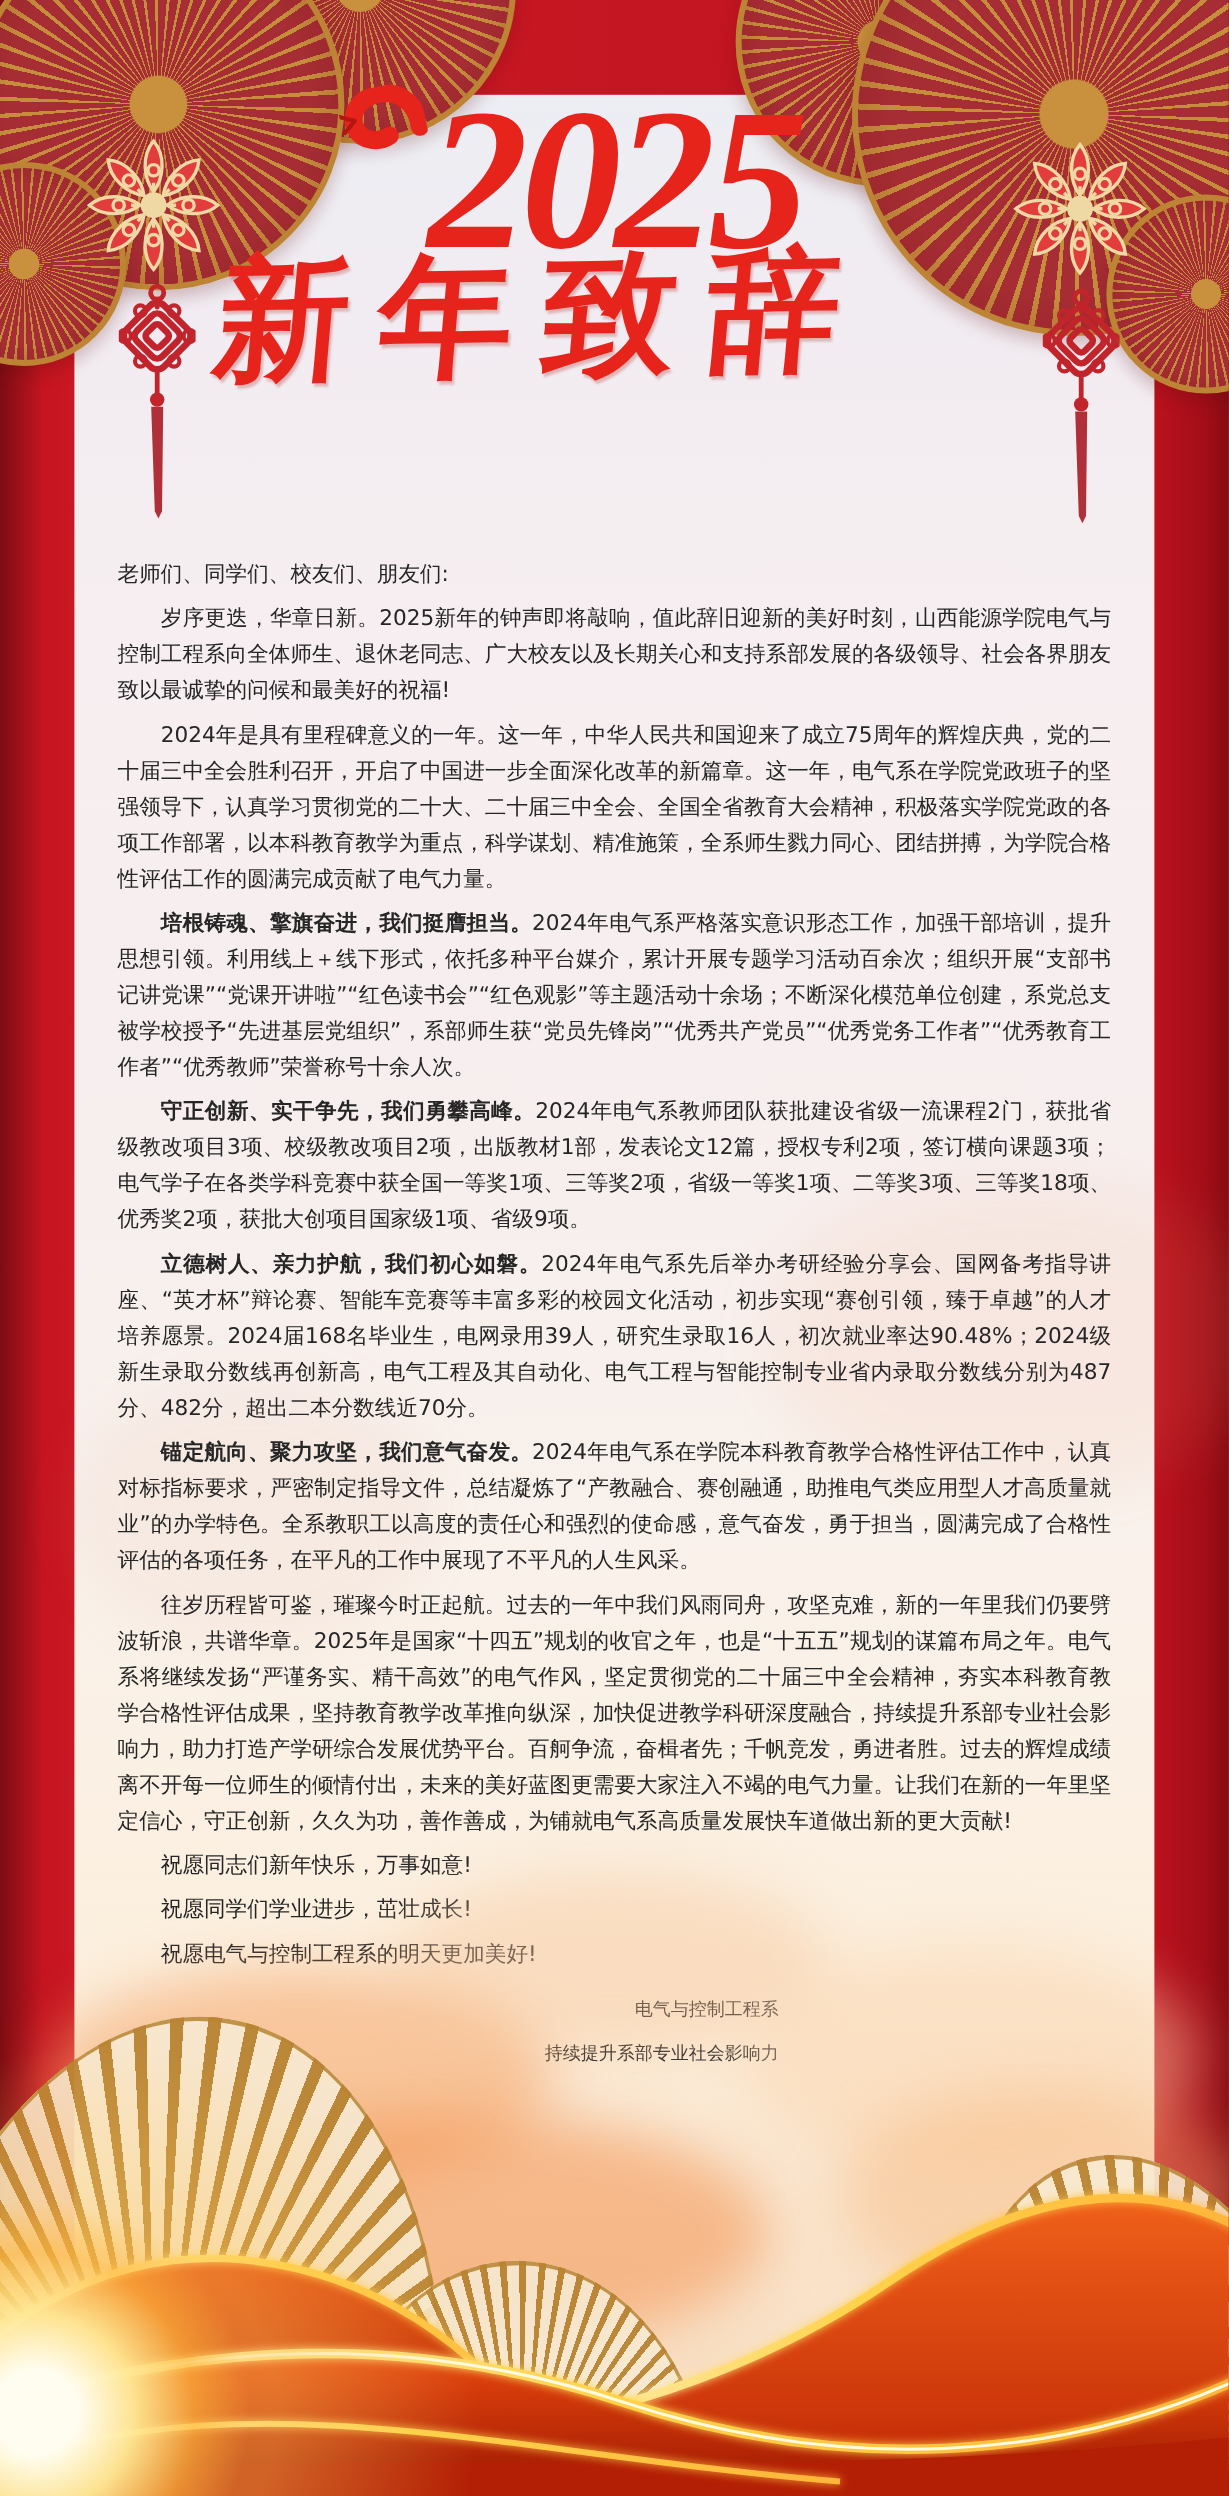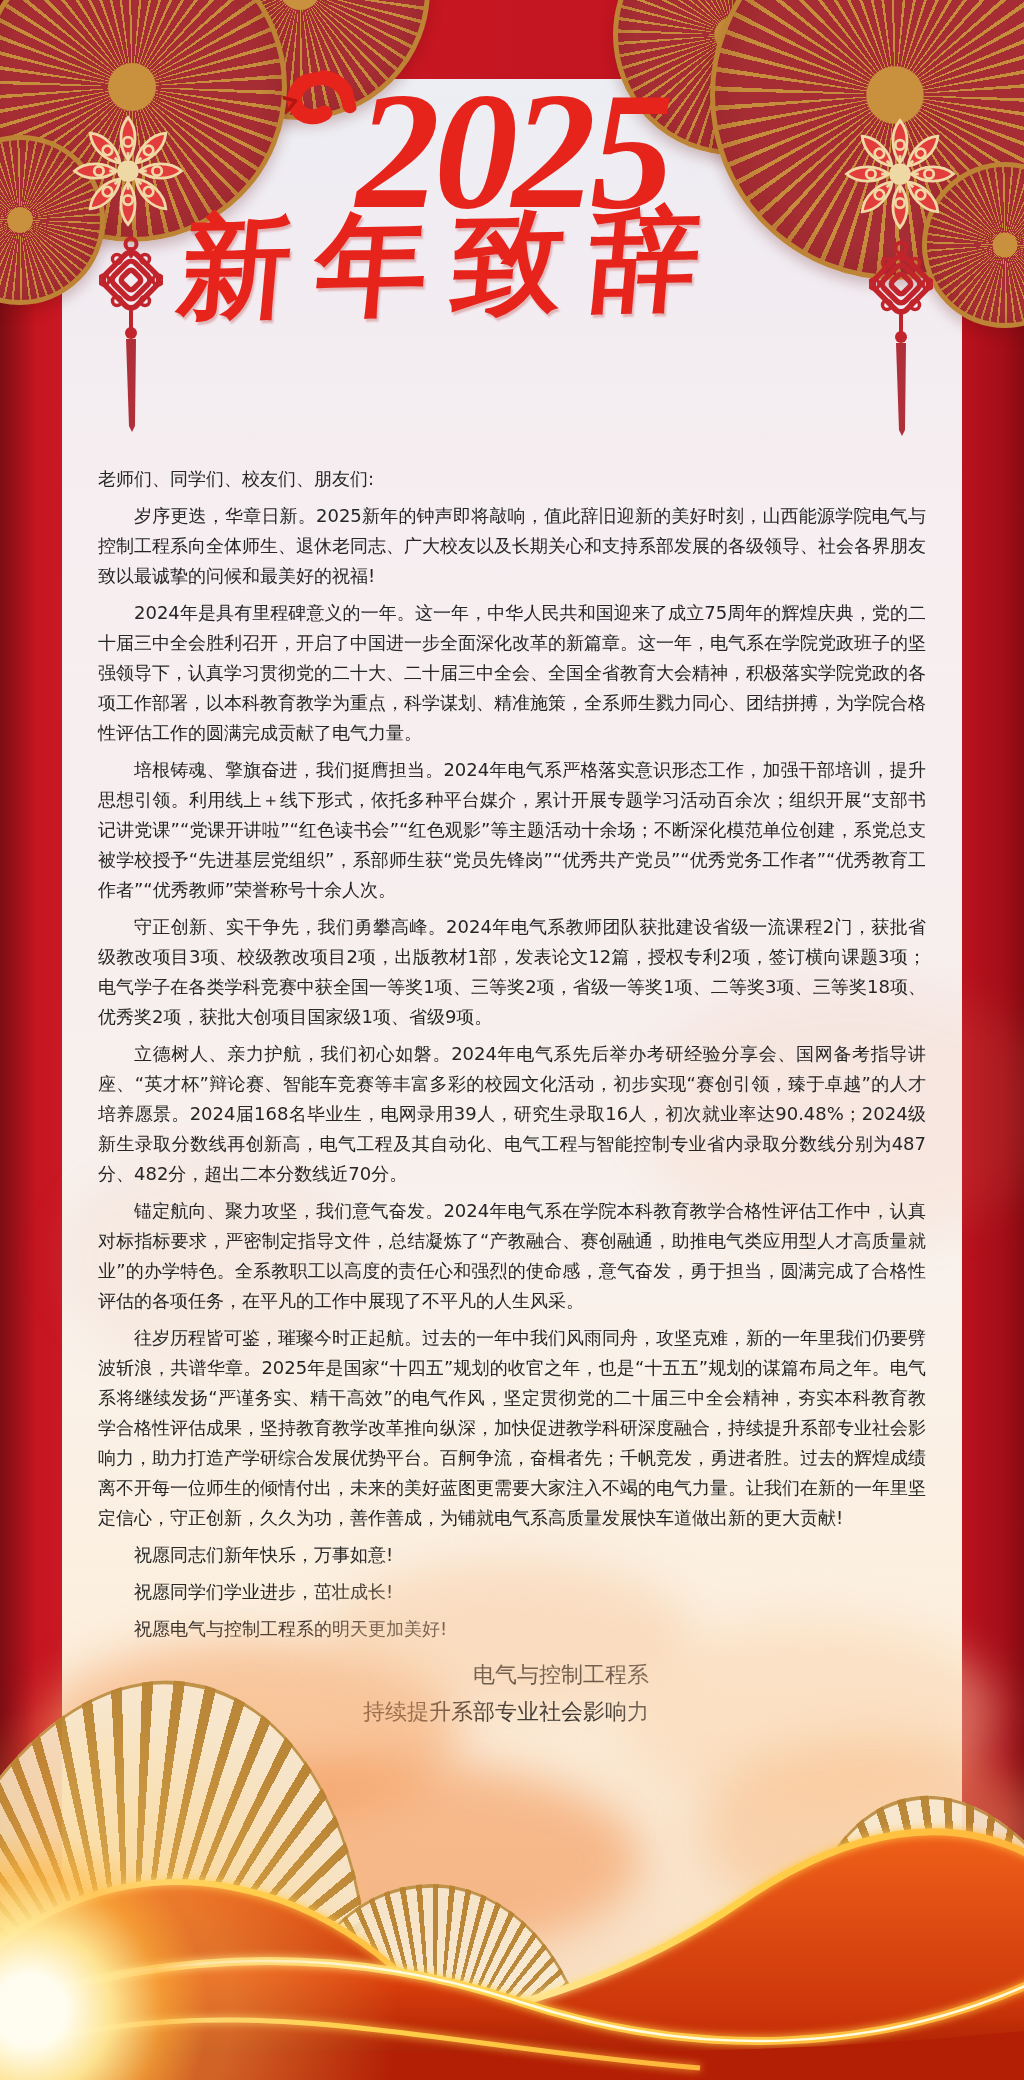--- a/index.html
+++ b/index.html
@@ -36,22 +36,22 @@
     font-size:112px;font-weight:900;color:#e7241c;letter-spacing:24px;line-height:1;
     transform:skewX(-6deg) rotate(-1deg);
     text-shadow:2px 3px 2px rgba(170,15,12,.25);
   }
   .body{
     position:absolute;left:98px;width:828px;top:464px;
     font-size:18px;line-height:30px;color:#262626;text-align:justify;
   }
   .body p{margin:0 0 7px 0;}
   .body p.indent{text-indent:2em;}
-  .body b{font-weight:normal;}
-  .sig{margin-top:12px;text-align:right;padding-right:277px;font-size:22px;line-height:37px;text-indent:0;}
+  .body b{font-weight:bold;}
+  .sig{margin-top:12px;text-align:right;padding-right:277px;font-size:15px;line-height:37px;text-indent:0;}
   
   .gfan{
     position:absolute;border-radius:50% 50% 0 0 / 100% 100% 0 0;
     background:repeating-conic-gradient(from -84deg at 50% 100%, rgba(182,130,48,.95) 0deg 1.7deg, rgba(247,234,210,.93) 1.7deg 4.8deg);
     box-shadow:inset 0 0 0 4px rgba(182,130,48,.85);
     opacity:.97;
   }
   .waves{position:absolute;left:0;bottom:0;width:1024px;height:430px;}
   .glow{position:absolute;border-radius:50%;}
   .glow1{left:-150px;top:1830px;width:360px;height:360px;

